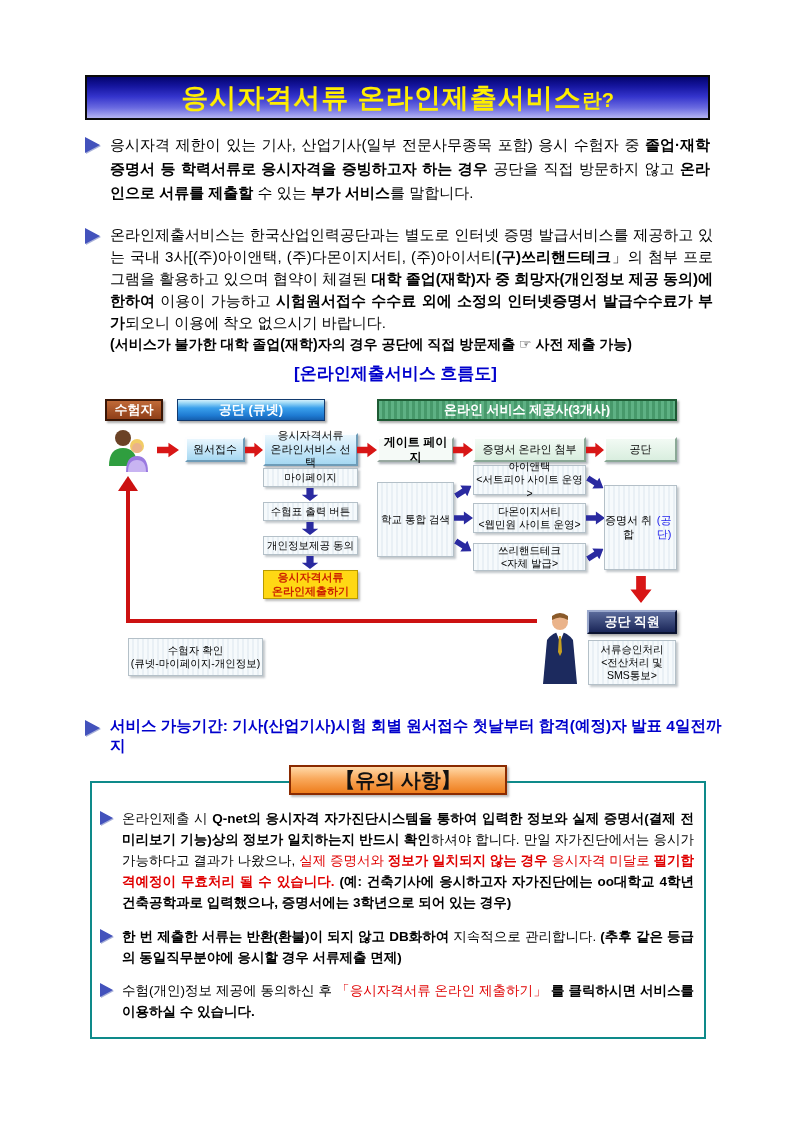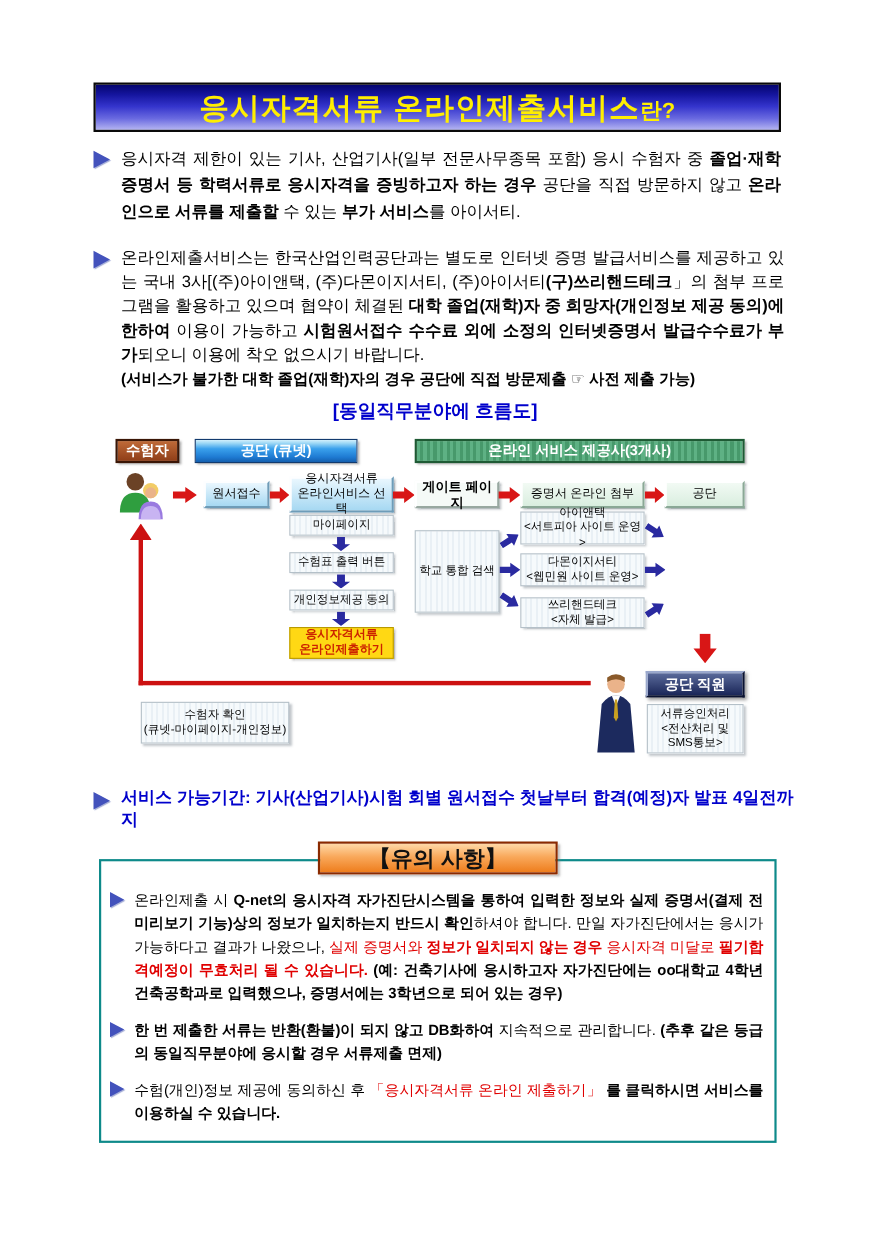--- a/index.html
+++ b/index.html
@@ -81,32 +81,32 @@
 <body>
 
 <div class="page">
 
   <div class="banner">
     <span><span class="t-main">응시자격서류 온라인제출서비스</span><span class="t-small">란?</span></span>
   </div>
 
   <div class="para-row" style="left:85px;top:133px;width:625px;">
     <span class="bullet"></span>
-    <div class="para"><span>응시자격 제한이 있는 기사, 산업기사(일부 전문사무종목 포함) 응시 수험자 중 </span><span class="b">졸업·재학 증명서 등 학력서류로 응시자격을 증빙하고자 하는 경우</span><span> 공단을 직접 방문하지 않고 </span><span class="b">온라인으로 서류를 제출할</span><span> 수 있는 </span><span class="b">부가 서비스</span><span>를 아이서티.</span></div>
+    <div class="para"><span>응시자격 제한이 있는 기사, 산업기사(일부 전문사무종목 포함) 응시 수험자 중 </span><span class="b">졸업·재학 증명서 등 학력서류로 응시자격을 증빙하고자 하는 경우</span><span> 공단을 직접 방문하지 않고 </span><span class="b">온라인으로 서류를 제출할</span><span> 수 있는 </span><span class="b">부가 서비스</span><span>를 말합니다.</span></div>
   </div>
 
   <div class="para-row" style="left:85px;top:224px;width:628px;">
     <span class="bullet"></span>
     <div>
       <div class="para para2"><span>온라인제출서비스는 한국산업인력공단과는 별도로 인터넷 증명 발급서비스를 제공하고 있는 국내 3사[(주)아이앤택, (주)다몬이지서티, (주)아이서티</span><span class="b">(구)쓰리핸드테크</span><span>」의 첨부 프로그램을 활용하고 있으며 협약이 체결된 </span><span class="b">대학 졸업(재학)자 중 희망자(개인정보 제공 동의)에 한하여</span><span> 이용이 가능하고 </span><span class="b">시험원서접수 수수료 외에 소정의 인터넷증명서 발급수수료가 부가</span><span>되오니 이용에 착오 없으시기 바랍니다.</span></div>
       <div class="para para2" style="font-size:14px;"><span class="b">(서비스가 불가한 대학 졸업(재학)자의 경우 공단에 직접 방문제출 ☞ 사전 제출 가능)</span></div>
     </div>
   </div>
 
-  <div class="flow-title">[동일직무분야에 흐름도]</div>
+  <div class="flow-title">[온라인제출서비스 흐름도]</div>
 
   <div class="flow">
 
     <div class="fl hdr hdr-exam" style="left:20px;top:7px;width:58px;height:22px;">수험자</div>
     <div class="fl hdr hdr-qnet" style="left:92px;top:7px;width:148px;height:22px;">공단 (큐넷)</div>
     <div class="fl hdr hdr-prov" style="left:292px;top:7px;width:300px;height:22px;">온라인 서비스 제공사(3개사)</div>
 
     <svg style="position:absolute;left:18px;top:34px;" width="52" height="52" viewBox="0 0 52 52">
       <circle cx="20" cy="12" r="8" fill="#6b4226"></circle>
       <path d="M6 40 Q6 22 20 22 Q34 22 34 40 Z" fill="#2f9e3f"></path>
@@ -146,20 +146,22 @@
 &lt;서트피아 사이트 운영&gt;</div>
     <div class="fl node-pale" style="left:388px;top:111px;width:113px;height:30px;">다몬이지서티
 &lt;웹민원 사이트 운영&gt;</div>
     <div class="fl node-pale" style="left:388px;top:151px;width:113px;height:28px;">쓰리핸드테크
 &lt;자체 발급&gt;</div>
 
     <div class="adg" style="left:501px;top:84px;width:19px;height:14px;transform:rotate(33deg);"></div>
     <div class="adg" style="left:501px;top:119px;width:19px;height:14px;"></div>
     <div class="adg" style="left:501px;top:155px;width:19px;height:14px;transform:rotate(-33deg);"></div>
 
+    <div class="fl node-pale" style="left:519px;top:93px;width:73px;height:85px;font-size:11px;"><span>증명서 취합
+</span><span class="blue">(공단)</span></div>
 
     <div class="ad-red" style="left:545px;top:184px;width:22px;height:27px;"></div>
     <div class="fl node-staff" style="left:502px;top:218px;width:90px;height:24px;">공단 직원</div>
     <div class="fl node-pale" style="left:503px;top:248px;width:88px;height:45px;">서류승인처리
 &lt;전산처리 및
 SMS통보&gt;</div>
 
     <svg style="position:absolute;left:450px;top:220px;" width="50" height="74" viewBox="0 0 50 74">
       <circle cx="25" cy="10" r="8" fill="#eab38a"></circle>
       <path d="M17 4 Q25 -2 33 4 L33 8 Q25 3 17 8 Z" fill="#8a5a2a"></path>

